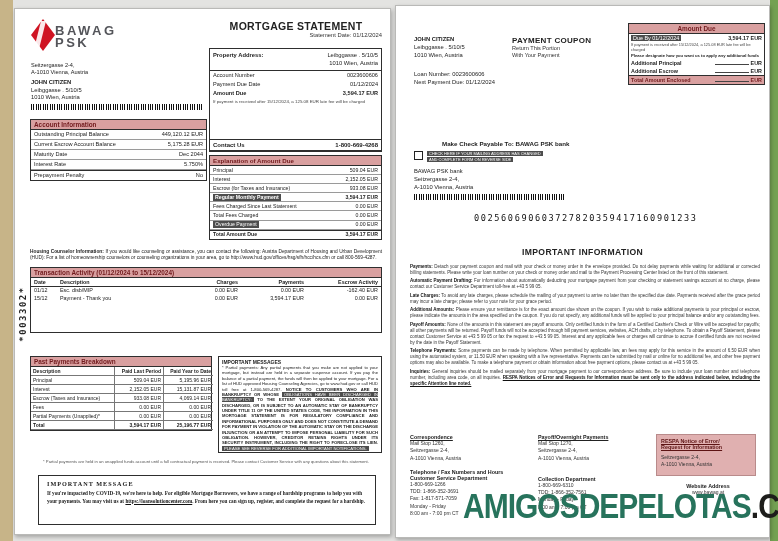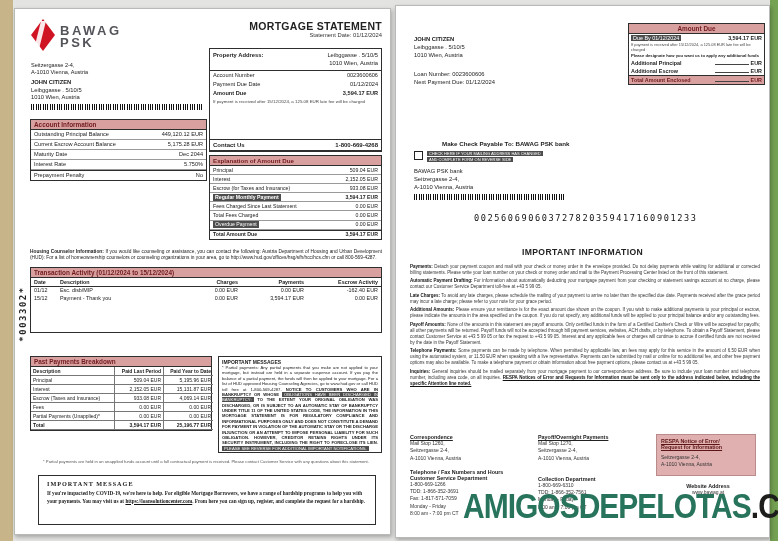--- a/index.html
+++ b/index.html
@@ -18,31 +18,31 @@
   .kv{display:flex;justify-content:space-between;align-items:center;padding:1px 3px;
       font-size:5.6px;line-height:1.25;border-bottom:1px solid #9a9a9a;}
   .kv:last-child{border-bottom:none;}
   .kv .v{text-align:right;white-space:nowrap;}
   .b{font-weight:bold;}
   .band{background:#4d4d4d;color:#fff;padding:0 2px;}
   .barcode{height:6px;background:repeating-linear-gradient(90deg,#111 0 1px,transparent 1px 2.4px,#111 2.4px 3.2px,transparent 3.2px 5px,#111 5px 5.7px,transparent 5.7px 7px);}
   .mono{font-family:"DejaVu Sans Mono",monospace;}
 
   
-  .logo{position:absolute;left:16px;top:10px;display:flex;align-items:center;gap:5px;}
+  .logo{position:absolute;left:16px;top:10px;display:flex;align-items:center;}
   .brandtxt{font-weight:bold;color:#54555a;font-size:13px;line-height:.95;letter-spacing:2.5px;}
   .sender{position:absolute;left:16px;top:53px;font-size:5.6px;line-height:1.3;}
   .recipient{position:absolute;left:16px;top:70px;font-size:5.8px;line-height:1.3;}
   .p1bar{position:absolute;left:16px;top:95px;width:172px;}
   .margincode{position:absolute;left:-32px;top:300px;transform:rotate(-90deg);transform-origin:center;
       font-size:9px;font-weight:bold;letter-spacing:1.5px;width:80px;text-align:center;}
   .acctbox{left:15px;top:110px;width:177px;}
   .acctbox .pinkhead, .tblhead{font-size:6.4px;padding:1px 3px;border-bottom:1px solid #2e2e2e;}
   .sep-top{border-top:1px solid #2e2e2e;}
-  .p1title{position:absolute;left:195px;top:11px;width:172px;text-align:right;font-weight:bold;font-size:10.5px;letter-spacing:.3px;}
+  .p1title{position:absolute;left:195px;top:11px;width:172px;text-align:center;font-weight:bold;font-size:10.5px;letter-spacing:.3px;}
   .p1date{position:absolute;left:195px;top:23px;width:172px;text-align:right;font-size:5.8px;color:#333;}
   .propbox{left:194px;top:39px;width:173px;height:104px;}
   .prop-row{display:flex;justify-content:space-between;padding:3px;font-size:5.8px;border-bottom:1px solid #2e2e2e;}
   .prop-val{text-align:right;line-height:1.3;}
   .latenote{font-size:4.4px;color:#444;padding:1px 3px 0 3px;}
   .contactrow{position:absolute;left:0;right:0;bottom:0;display:flex;justify-content:space-between;
       font-size:6px;font-weight:bold;padding:2px 3px;border-top:1px solid #2e2e2e;border-bottom:1px solid #2e2e2e;}
   .explbox{left:194px;top:146px;width:173px;}
   .explbox .kv{font-size:5.2px;padding:.8px 3px;}
   .housing{position:absolute;left:15px;top:240px;width:352px;font-size:4.8px;line-height:1.3;text-align:justify;}
@@ -312,20 +312,25 @@
   </div>
 
   <div class="page p2">
 
     <div class="p2recipient">
       <div class="b">JOHN CITIZEN</div>
       <div>Leibggasse . 5/10/5</div>
       <div>1010 Wien, Austria</div>
     </div>
 
+    <div class="coupon">
+      <div class="t">PAYMENT COUPON</div>
+      <div class="s">Return This Portion</div>
+      <div class="s">With Your Payment</div>
+    </div>
 
     <div class="loaninfo">
       <div>Loan Number: 0023600606</div>
       <div>Next Payment Due: 01/12/2024</div>
     </div>
 
     <div class="box amtbox">
       <div class="pinkhead">Amount Due</div>
       <div class="amtrow">
         <span class="band">Due By 01/12/2024</span>

